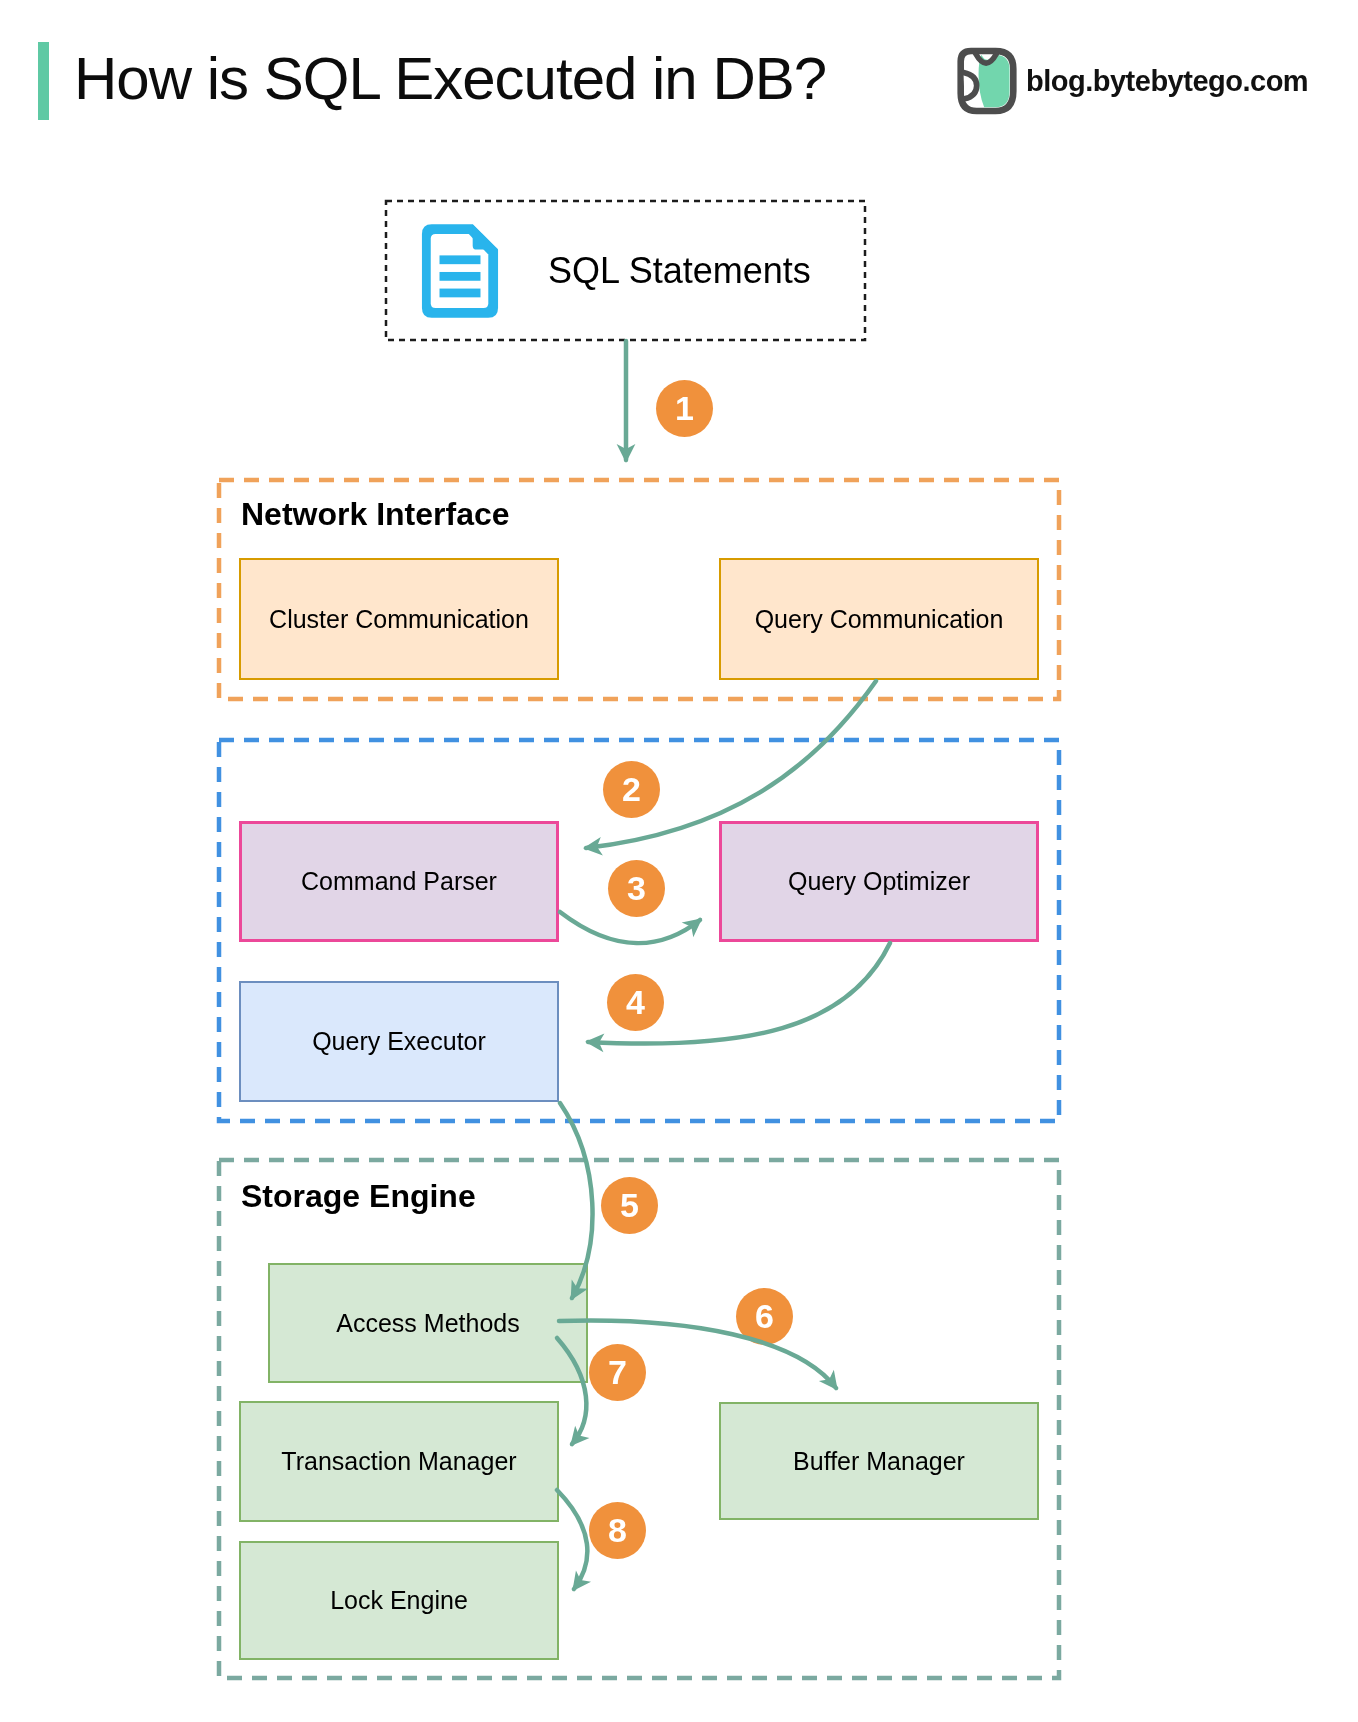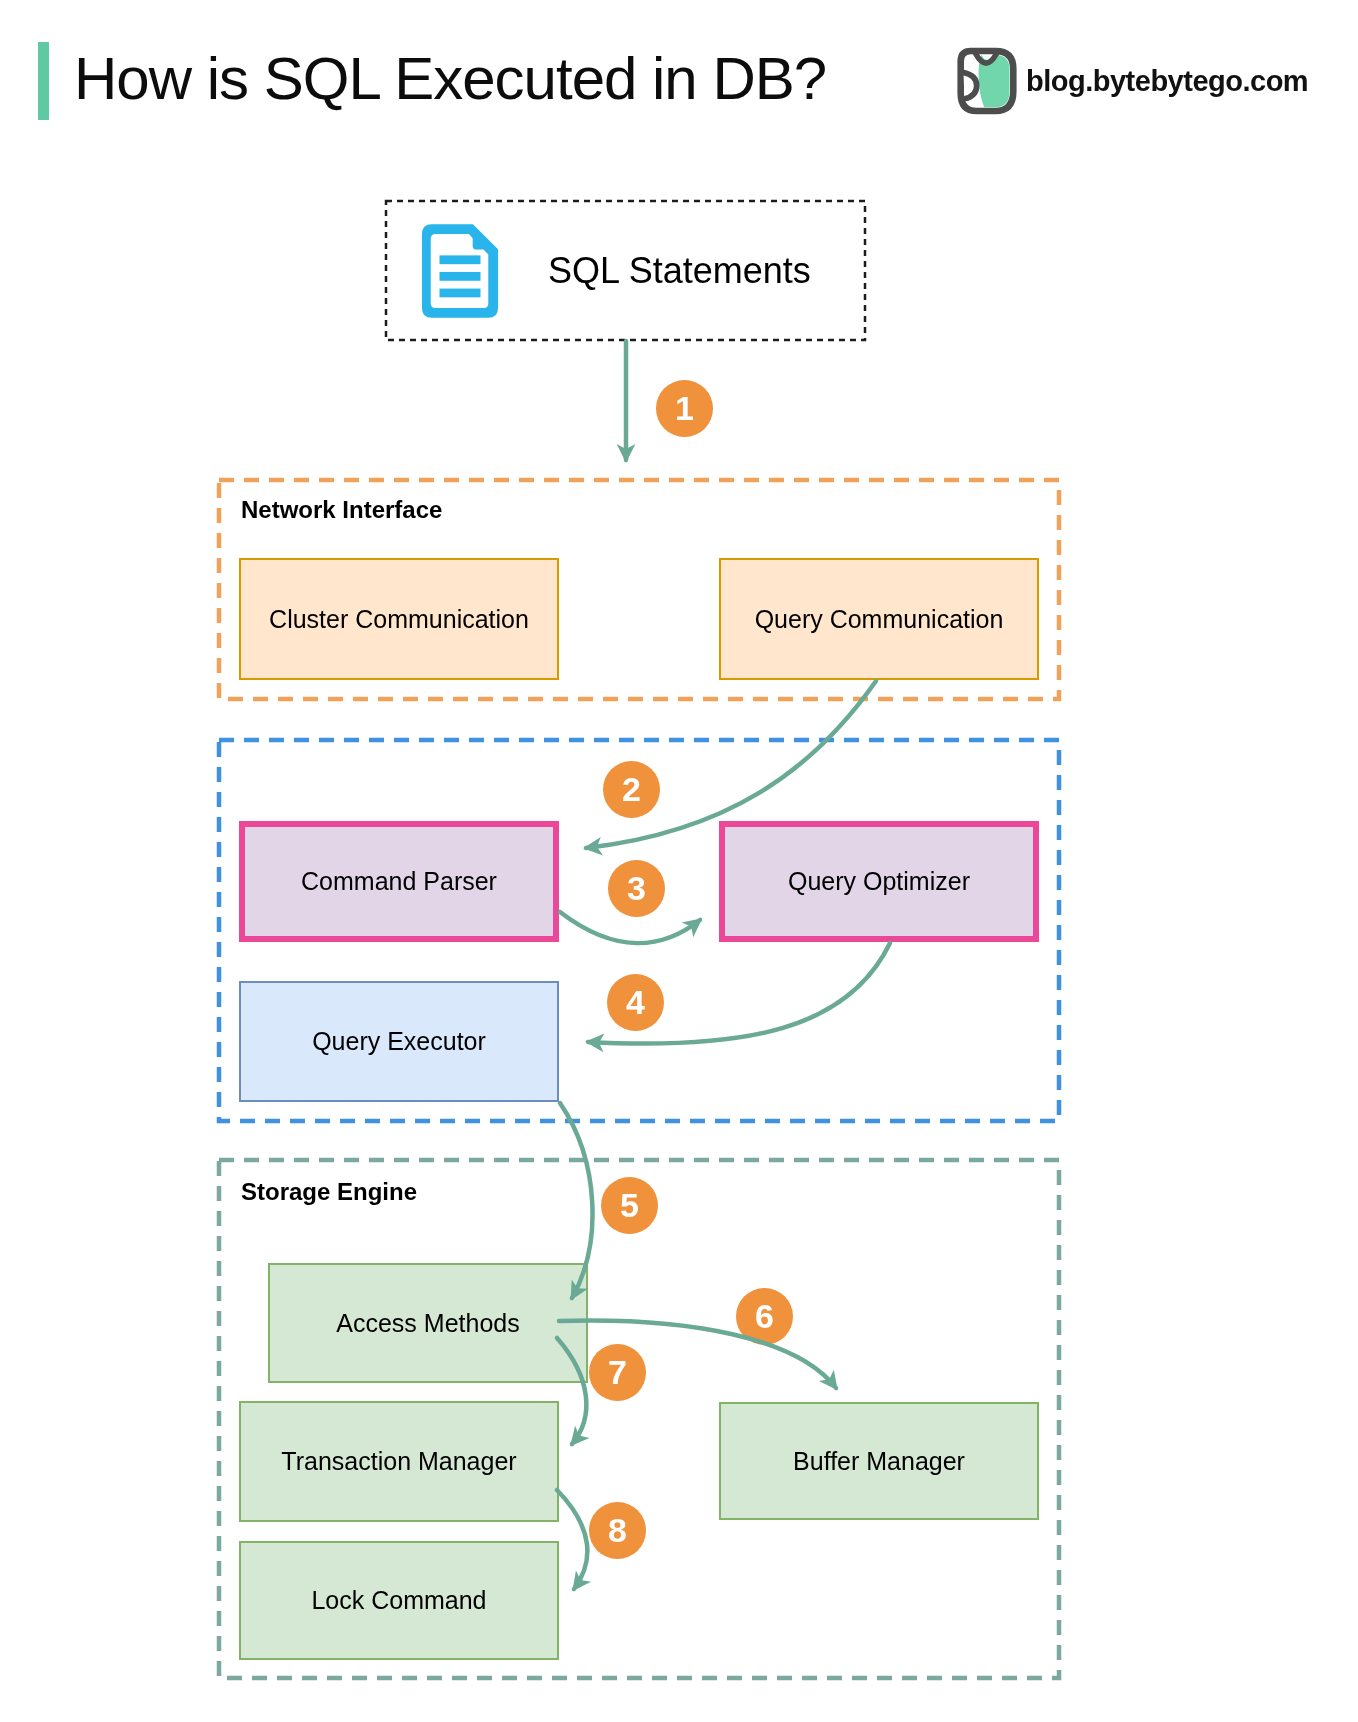--- a/index.html
+++ b/index.html
@@ -20,33 +20,33 @@
   .brand-text { margin-left:8px; font-size:29px; font-weight:700; color:#111; letter-spacing:-0.5px; }
 
   
   .sql-icon { position:absolute; left:420px; top:222px; width:80px; height:98px; }
   .sql-label {
     position:absolute; left:548px; top:201px; width:300px; height:139px;
     display:flex; align-items:center; font-size:36px;
   }
 
   
-  .section-label { position:absolute; font-size:24px; font-weight:700; color:#000; }
+  .section-label { position:absolute; font-size:32px; font-weight:700; color:#000; }
   .network-label    { left:241px; top:496px; }
   .relational-label { left:241px; top:757px; }
   .storage-label    { left:241px; top:1178px; }
 
   
   .node {
     position:absolute; display:flex; align-items:center; justify-content:center;
     text-align:center; font-size:25px; line-height:1.22; padding:0 18px;
     box-sizing:border-box;
   }
   .peach  { background:#FFE6CC; border:2px solid #D79B00; }
-  .purple { background:#E1D5E7; border:6px solid #ec4899; }
+  .purple { background:#E1D5E7; border:3px solid #ec4899; }
   .blue   { background:#DAE8FC; border:2px solid #6C8EBF; }
   .green  { background:#D5E8D4; border:2px solid #82B366; }
 
   .cluster     { left:239px; top:558px;  width:320px; height:122px; }
   .client      { left:719px; top:558px;  width:320px; height:122px; }
   .command     { left:239px; top:821px;  width:320px; height:121px; }
   .optimizer   { left:719px; top:821px;  width:320px; height:121px; }
   .executor    { left:239px; top:981px;  width:320px; height:121px; }
   .access      { left:239px; top:1263px; width:320px; height:120px;margin-left:29px; }
   .transaction { left:239px; top:1401px; width:320px; height:121px; }
@@ -102,21 +102,21 @@
   <div class="section-label storage-label">Storage Engine</div>
 
   <div class="node peach cluster">Cluster Communication</div>
   <div class="node peach client">Query Communication</div>
   <div class="node purple command">Command Parser</div>
   <div class="node purple optimizer">Query Optimizer</div>
   <div class="node blue executor">Query Executor</div>
   <div class="node green access">Access Methods</div>
   <div class="node green transaction">Transaction Manager</div>
   <div class="node green buffer">Buffer Manager</div>
-  <div class="node green lock">Lock Command</div>
+  <div class="node green lock">Lock Engine</div>
 
   <div class="step s1">1</div>
   <div class="step s2">2</div>
   <div class="step s3">3</div>
   <div class="step s4">4</div>
   <div class="step s5">5</div>
   <div class="step s6">6</div>
   <div class="step s7">7</div>
   <div class="step s8">8</div>
 

